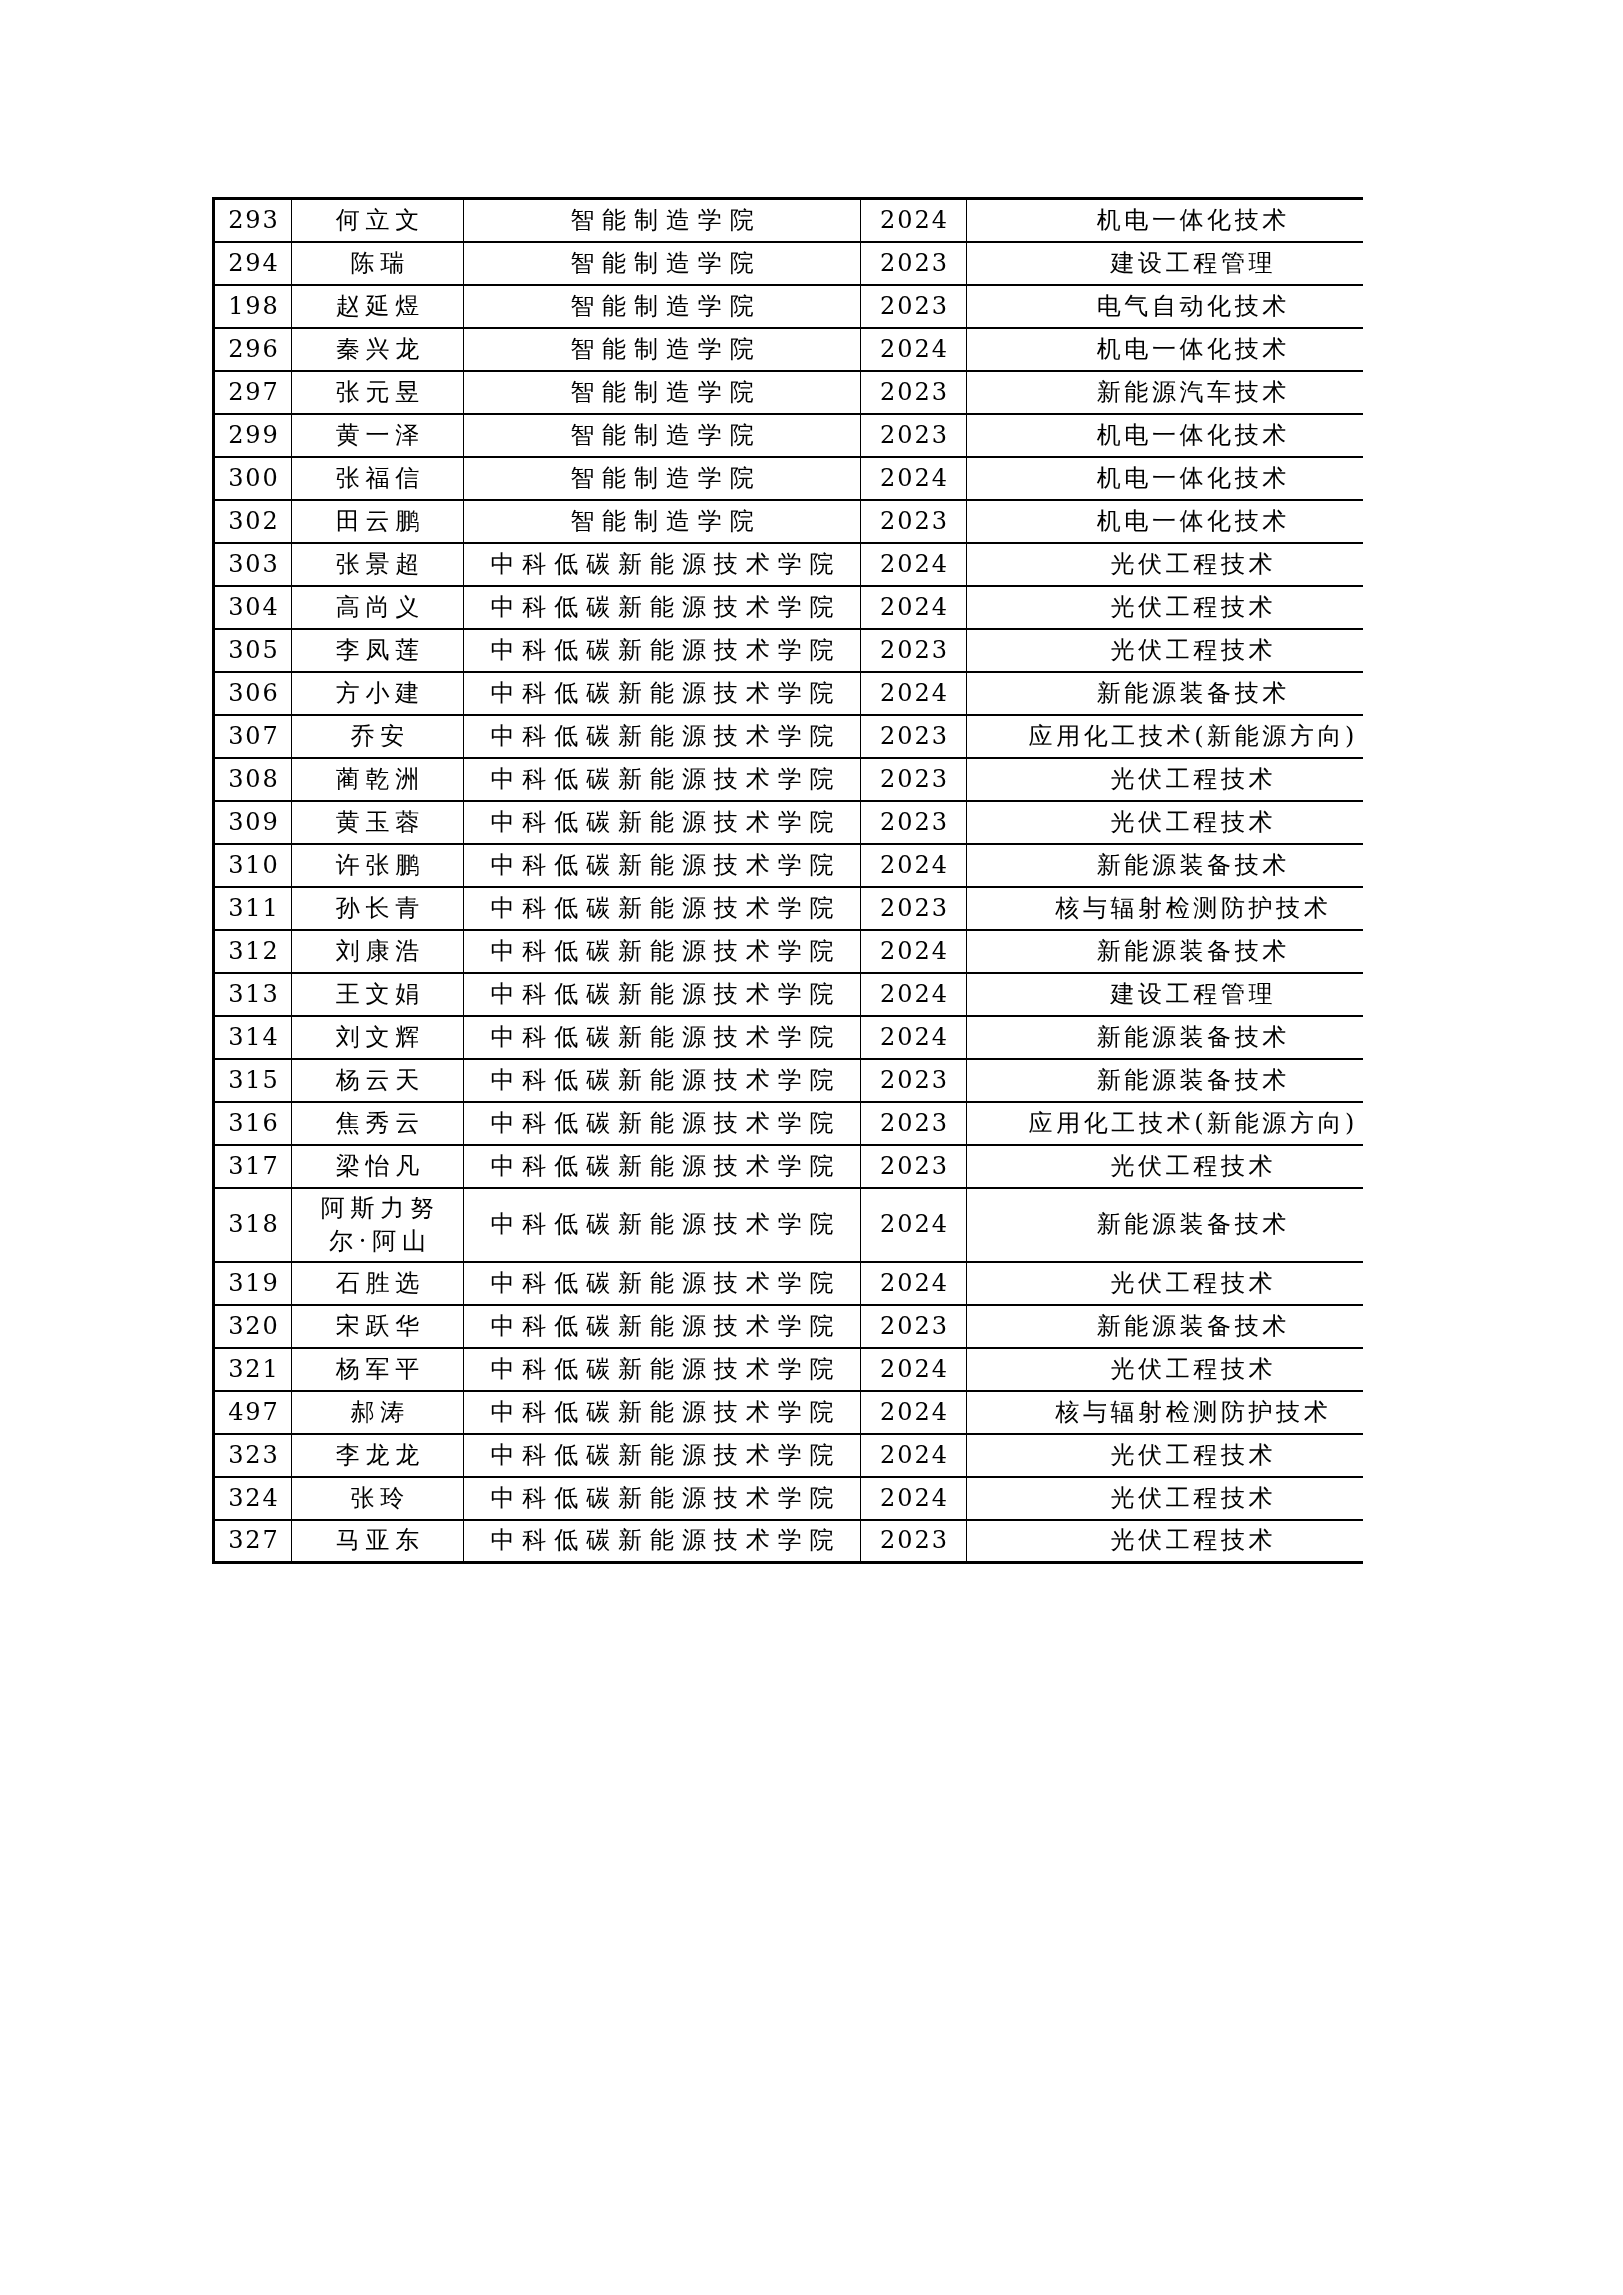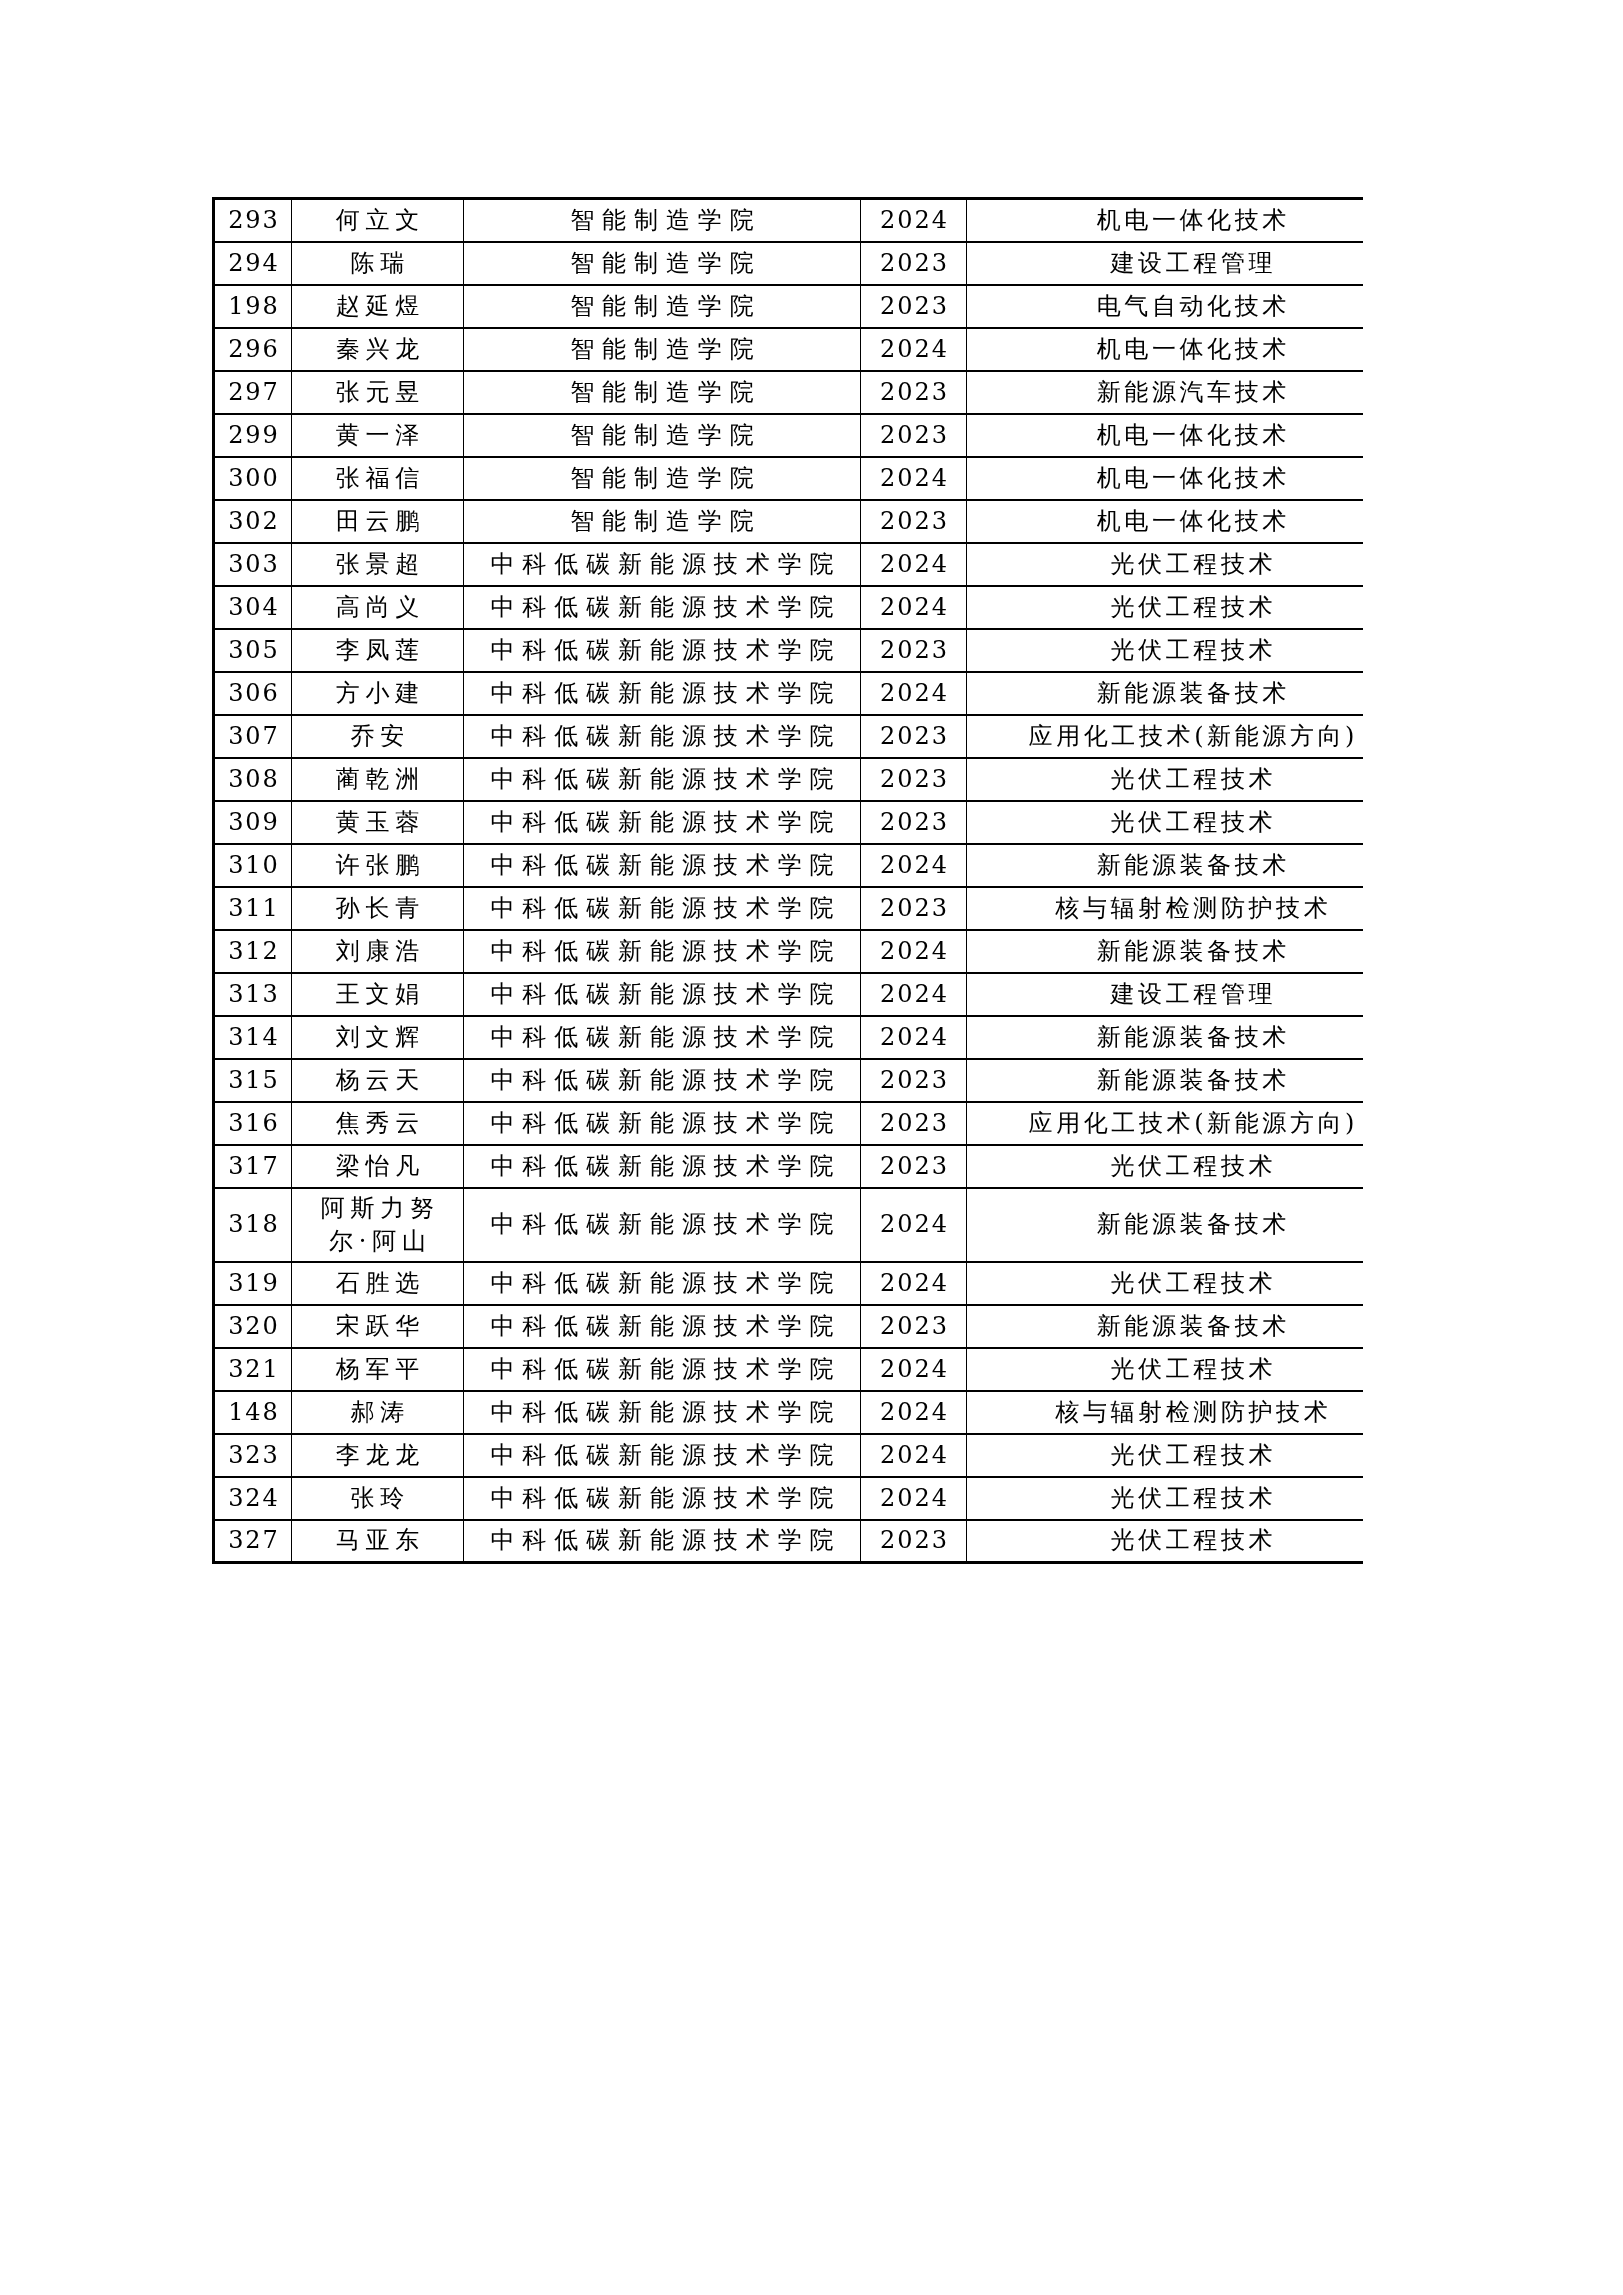--- a/index.html
+++ b/index.html
@@ -252,21 +252,21 @@
     <td><span class="t major-t">新能源装备技术</span></td>
   </tr>
           <tr>
     <td><span class="t no-t">321</span></td>
     <td><span class="t name-t">杨军平</span></td>
     <td><span class="t college-t">中科低碳新能源技术学院</span></td>
     <td><span class="t year-t">2024</span></td>
     <td><span class="t major-t">光伏工程技术</span></td>
   </tr>
           <tr>
-    <td><span class="t no-t">148</span></td>
+    <td><span class="t no-t">497</span></td>
     <td><span class="t name-t">郝涛</span></td>
     <td><span class="t college-t">中科低碳新能源技术学院</span></td>
     <td><span class="t year-t">2024</span></td>
     <td><span class="t major-t">核与辐射检测防护技术</span></td>
   </tr>
           <tr>
     <td><span class="t no-t">323</span></td>
     <td><span class="t name-t">李龙龙</span></td>
     <td><span class="t college-t">中科低碳新能源技术学院</span></td>
     <td><span class="t year-t">2024</span></td>

